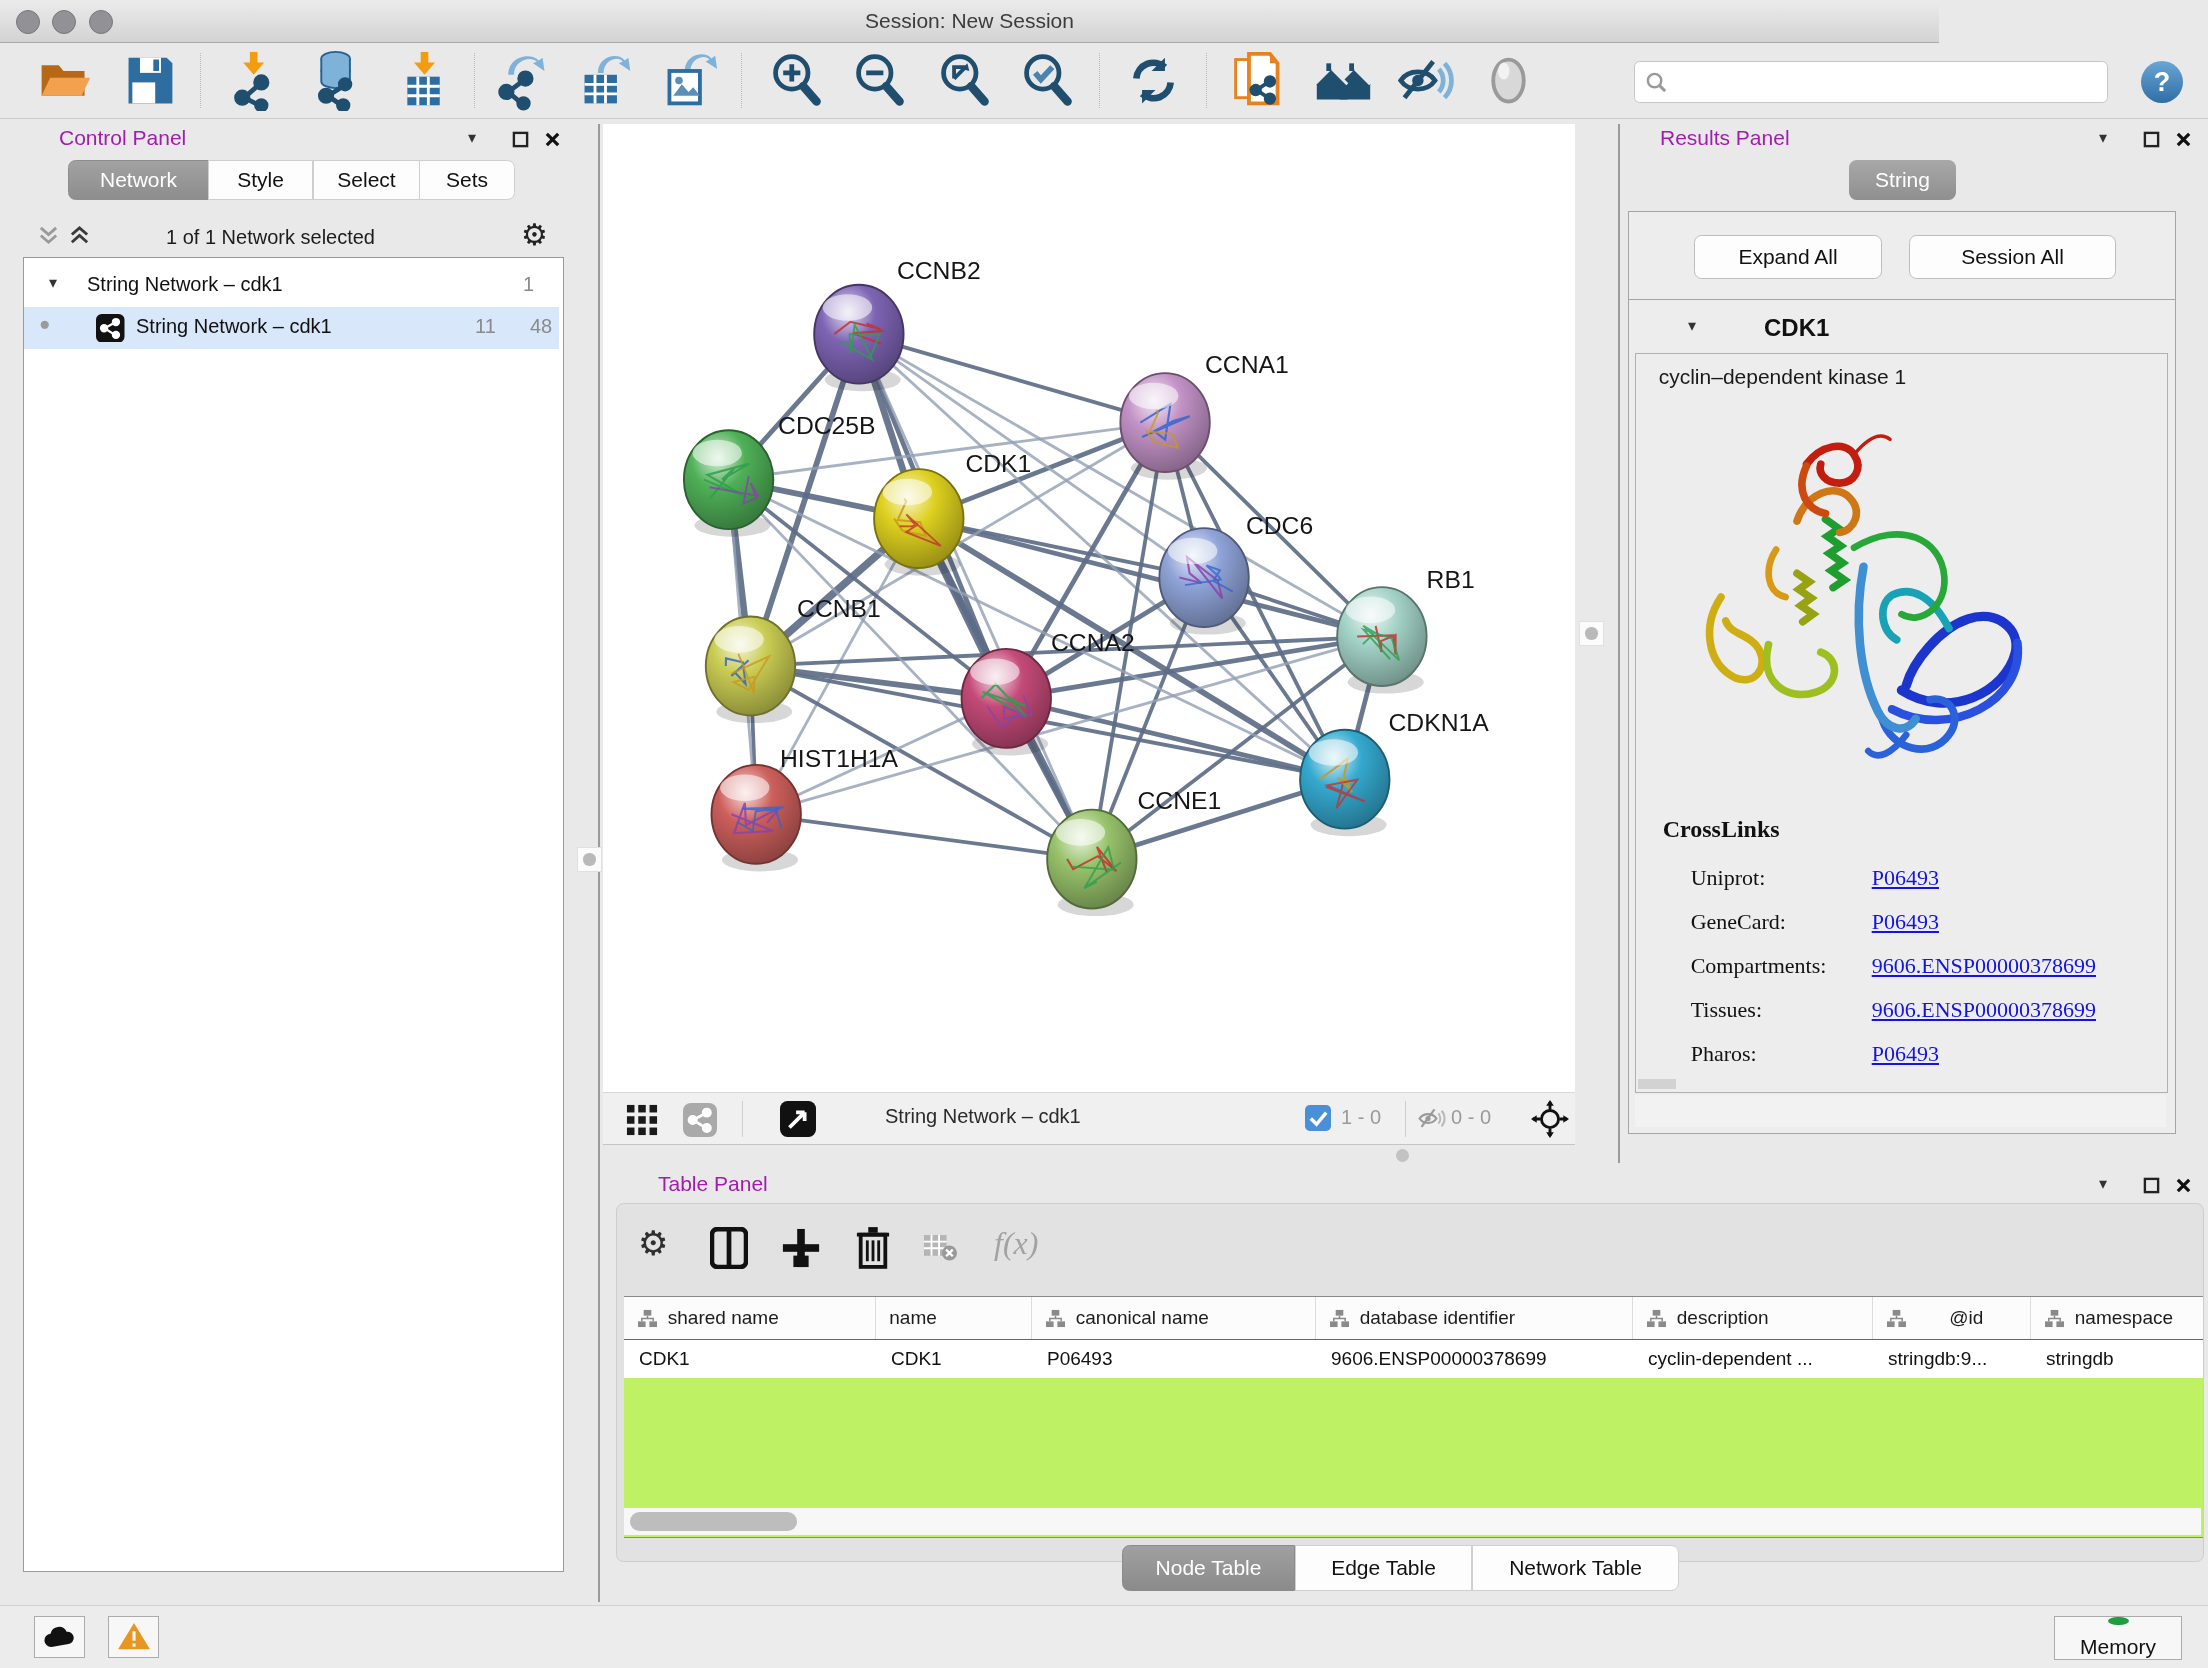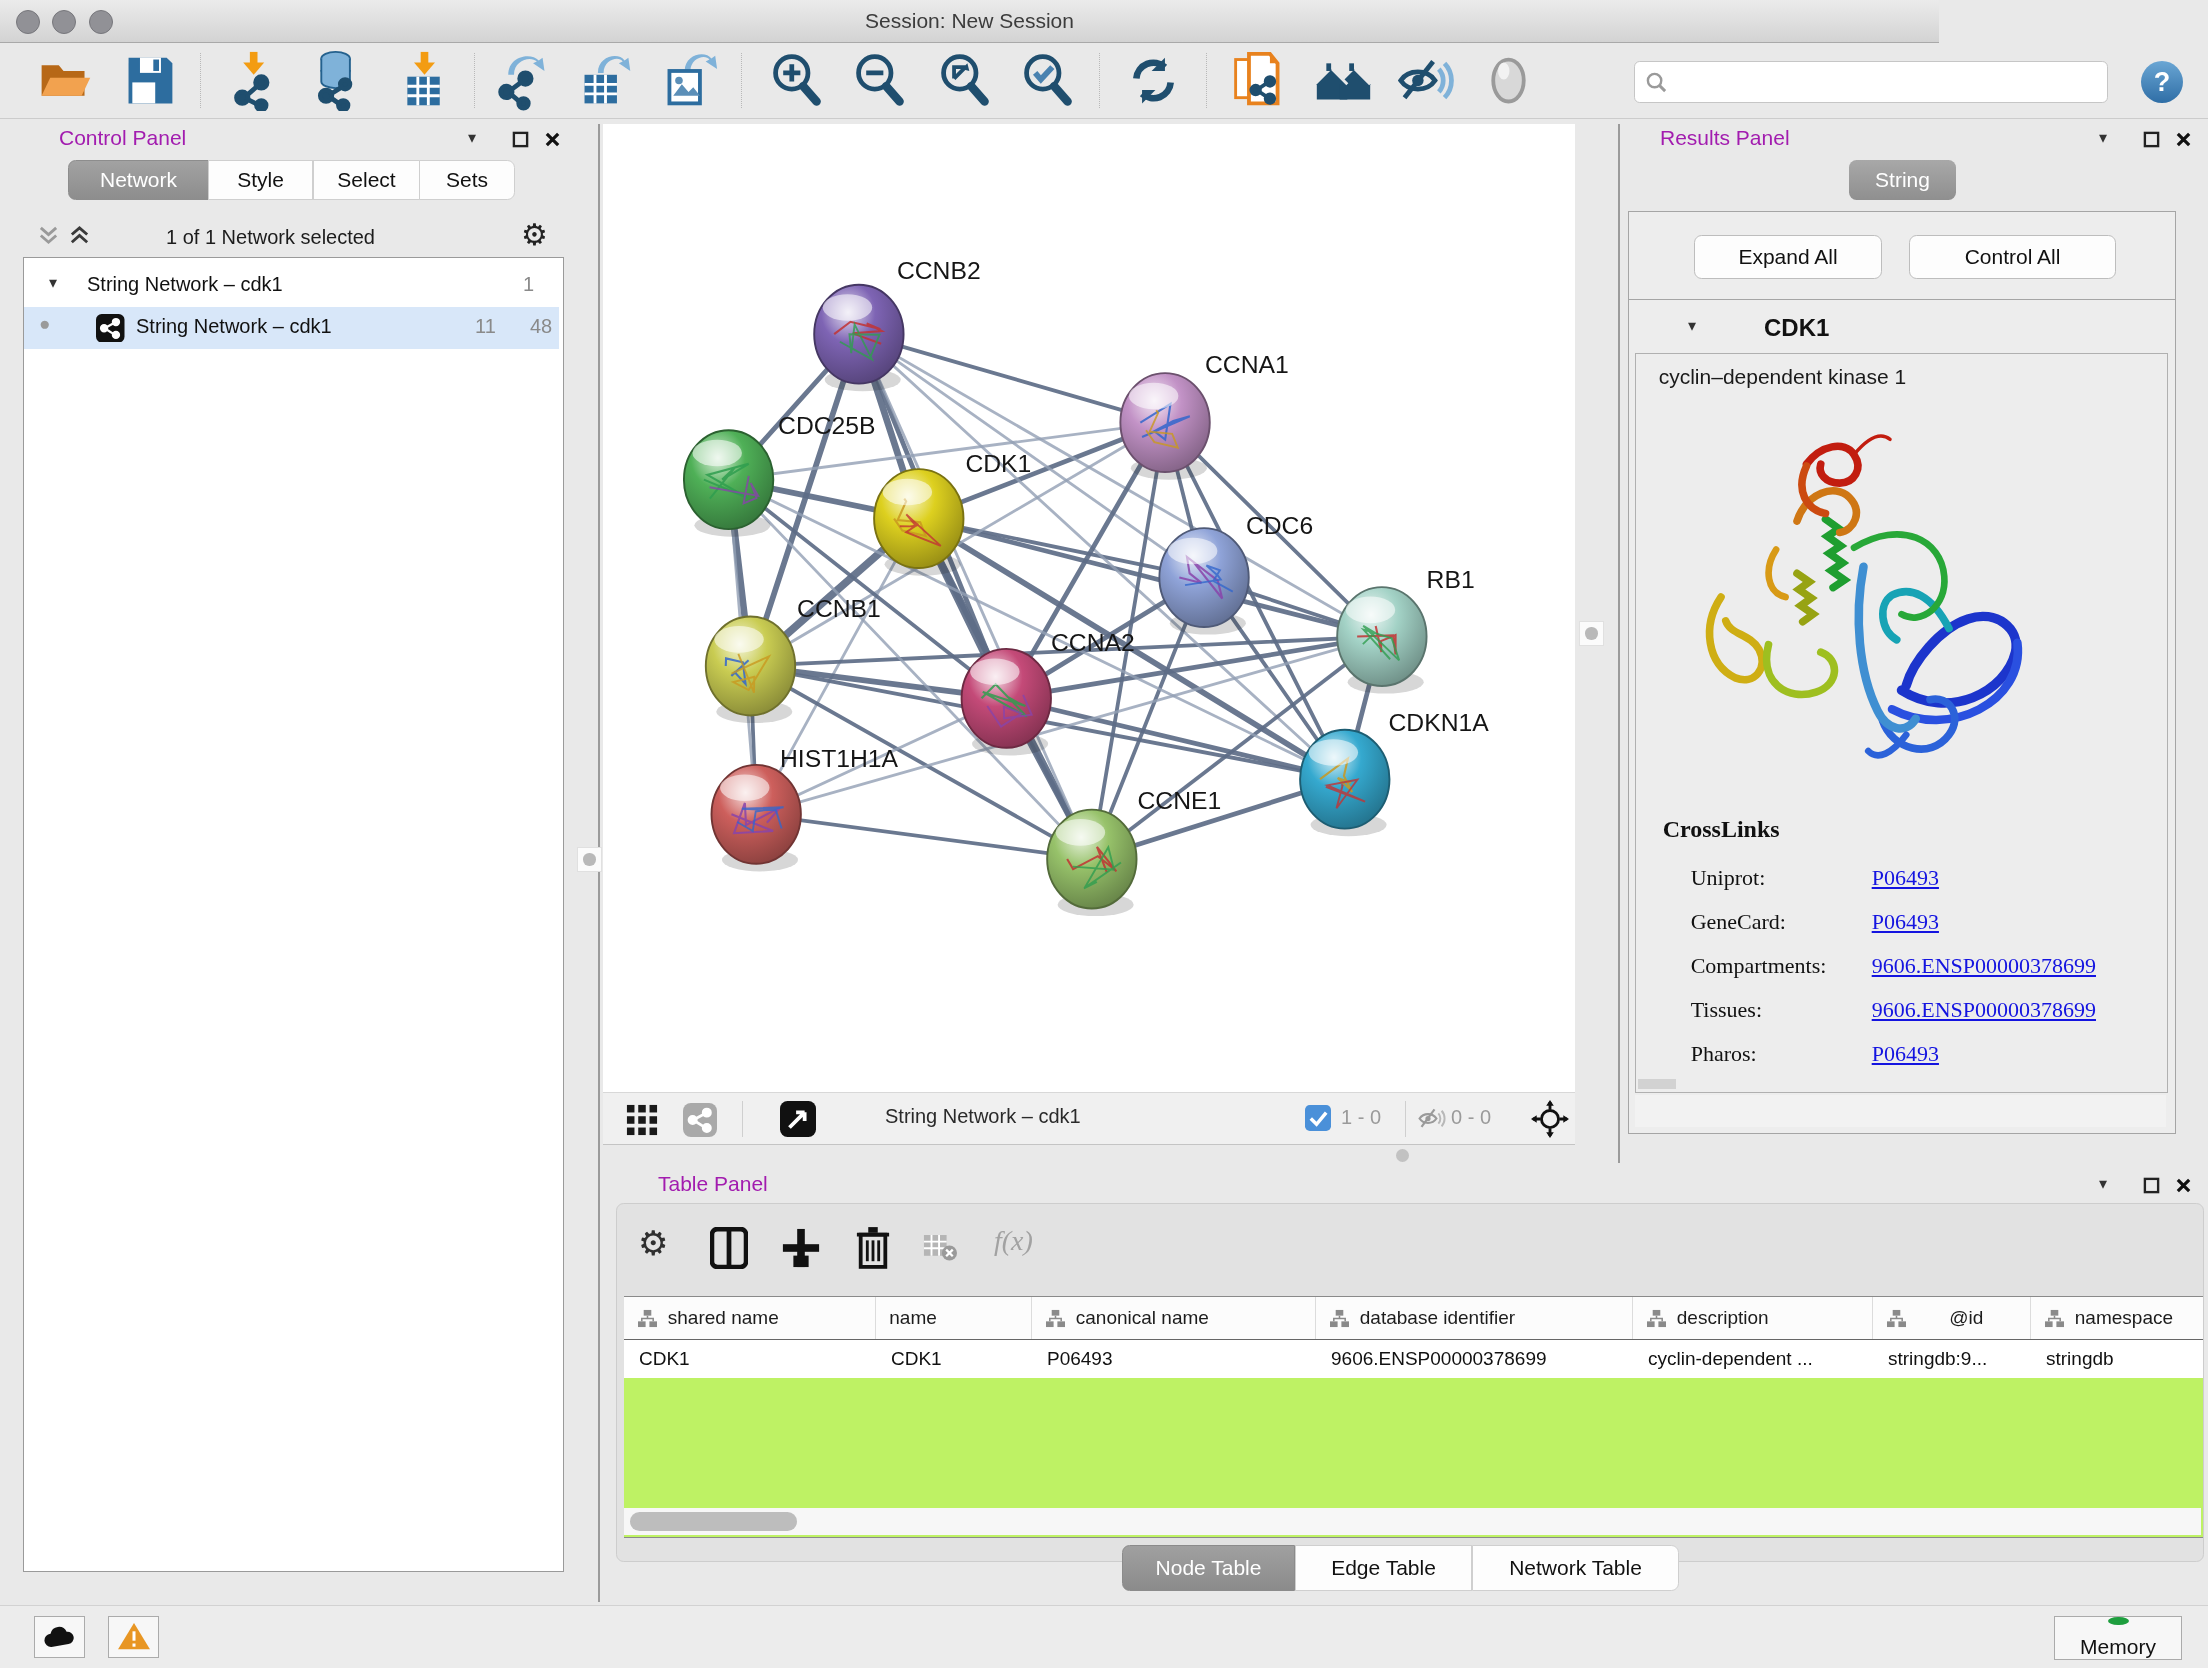--- a/index.html
+++ b/index.html
@@ -532,21 +532,21 @@
 
 <div class="abs" style="left:1849px;top:160px;width:107px;height:40px;background:linear-gradient(#a8a8a8,#8f8f8f);border-radius:7.6px;color:#fff;font-size:21px;display:flex;align-items:center;justify-content:center;">
     <span>String</span>
   </div>
 
 <div class="abs panel-box" style="left:1628px;top:211px;width:546px;height:88px;">
   <div class="abs rbtn" style="left:65px;top:23px;width:186px;height:42px;">
       <span>Expand All</span>
     </div>
   <div class="abs rbtn" style="left:280px;top:23px;width:205px;height:42px;">
-      <span>Control All</span>
+      <span>Session All</span>
     </div>
 </div>
 
 <div class="abs panel-box" style="left:1628px;top:299px;width:546px;height:833px;">
   <span class="abs tri" style="left:59px;top:16px;">▾</span>
   <span class="abs" style="left:135px;top:14.3px;font-size:24px;font-weight:bold;color:#111;">CDK1</span>
   <div class="abs" style="left:5.7px;top:53px;width:531px;height:738px;border:1px solid #b0b0b0;background:#ededed;">
     <span class="abs" style="left:23px;top:11.4px;font-size:21px;color:#1a1a1a;">cyclin–dependent kinase 1</span>
 
     <svg class="abs" style="left:28.5px;top:53px" width="380" height="365" viewBox="0 0 400 384">
@@ -628,21 +628,21 @@
       </g>
   </svg>
   <svg class="abs" style="left:306px;top:30px" width="34" height="28.5" viewBox="0 0 36 30">
     <rect x="1" y="1" width="24" height="22" fill="#b5b5b5"></rect>
       <g stroke="#fff" stroke-width="2">
         <path d="M1 8h24M1 15h24M9 1v22M17 1v22"></path>
       </g>
     <circle cx="28" cy="20" r="8" fill="#9a9a9a"></circle>
       <path d="M24.5 16.5l7 7M31.5 16.5l-7 7" stroke="#fff" stroke-width="2.4"></path>
   </svg>
-  <div class="abs serif" style="left:377px;top:21px;font-size:28px;font-style:italic;color:#a2a2a2;"><span>f(x)</span></div>
+  <div class="abs serif" style="left:377px;top:21px;font-size:32px;font-style:italic;color:#a2a2a2;"><span>f(x)</span></div>
 </div>
 
 <div id="table-wrap" class="abs">
   <div class="th-row" id="table-head">
       <div class="th" style="width: 252px;">
         <svg width="21" height="19" viewBox="0 0 22 20">
           <rect x="7" y="1" width="8" height="6" fill="#8a8a8a"></rect>
           <rect x="1" y="13" width="8" height="6" fill="#8a8a8a"></rect>
           <rect x="13" y="13" width="8" height="6" fill="#8a8a8a"></rect>
           <path d="M11 7v3M5 13v-3h12v3" stroke="#8a8a8a" stroke-width="1.6" fill="none"></path>

